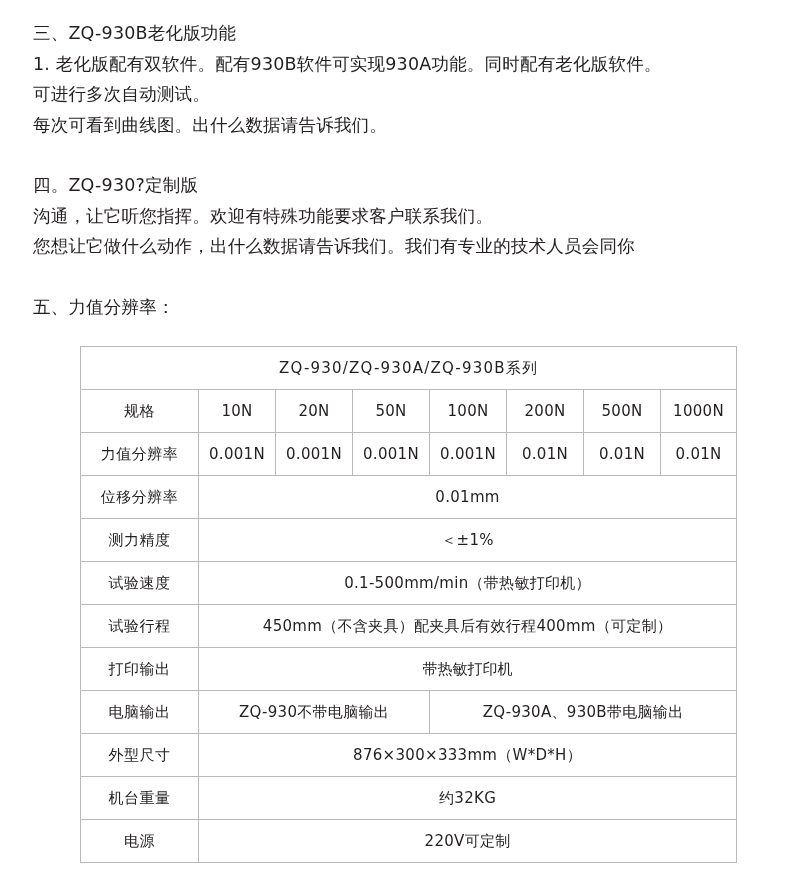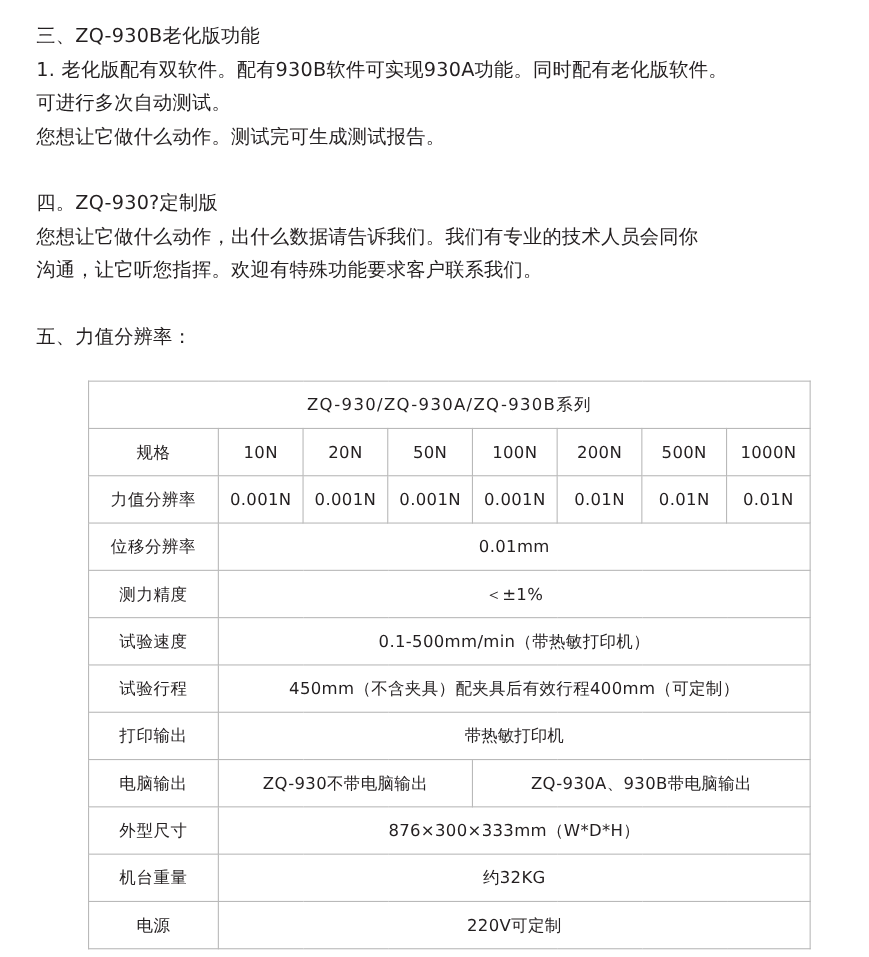--- a/index.html
+++ b/index.html
@@ -84,27 +84,27 @@
 </head>
 <body>
 
 <div class="page">
 
   <div class="body-text">
 
     <p class="para">三、ZQ-930B老化版功能</p>
     <p class="para">1. 老化版配有双软件。配有930B软件可实现930A功能。同时配有老化版软件。</p>
     <p class="para">可进行多次自动测试。</p>
-    <p class="para">您想让它做什么动作。测试完可生成测试报告。</p>
+    <p class="para">每次可看到曲线图。出什么数据请告诉我们。</p>
 
     <div class="gap-block"></div>
 
     <p class="para">四。ZQ-930?定制版</p>
+    <p class="para">沟通，让它听您指挥。欢迎有特殊功能要求客户联系我们。</p>
     <p class="para">您想让它做什么动作，出什么数据请告诉我们。我们有专业的技术人员会同你</p>
-    <p class="para">沟通，让它听您指挥。欢迎有特殊功能要求客户联系我们。</p>
 
     <div class="gap-block"></div>
 
     <p class="para">五、力值分辨率：</p>
 
   </div>
 
   <div class="table-wrap">
     <table class="spec">
       <colgroup>

